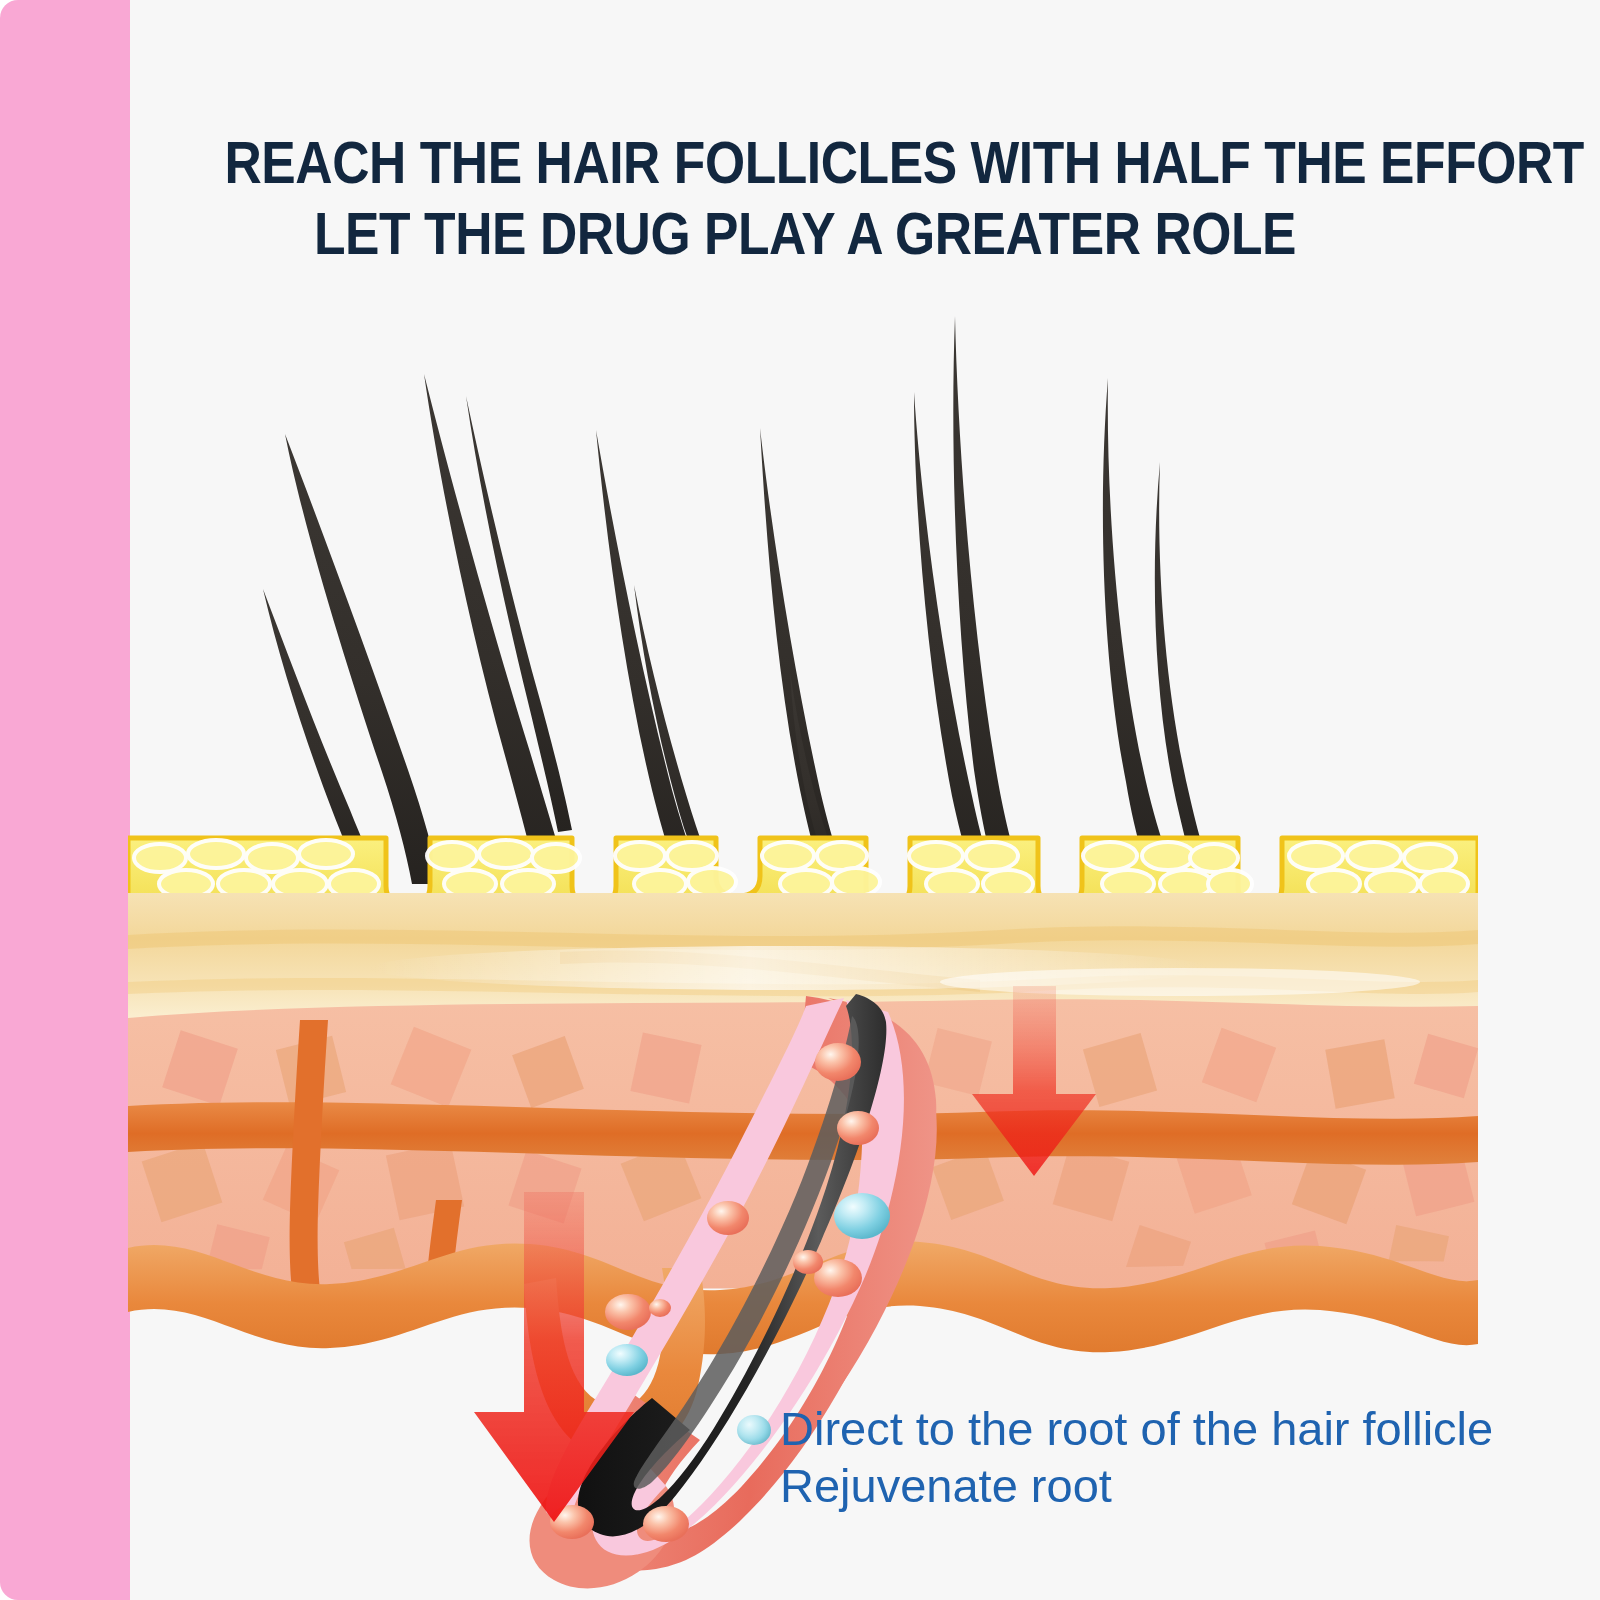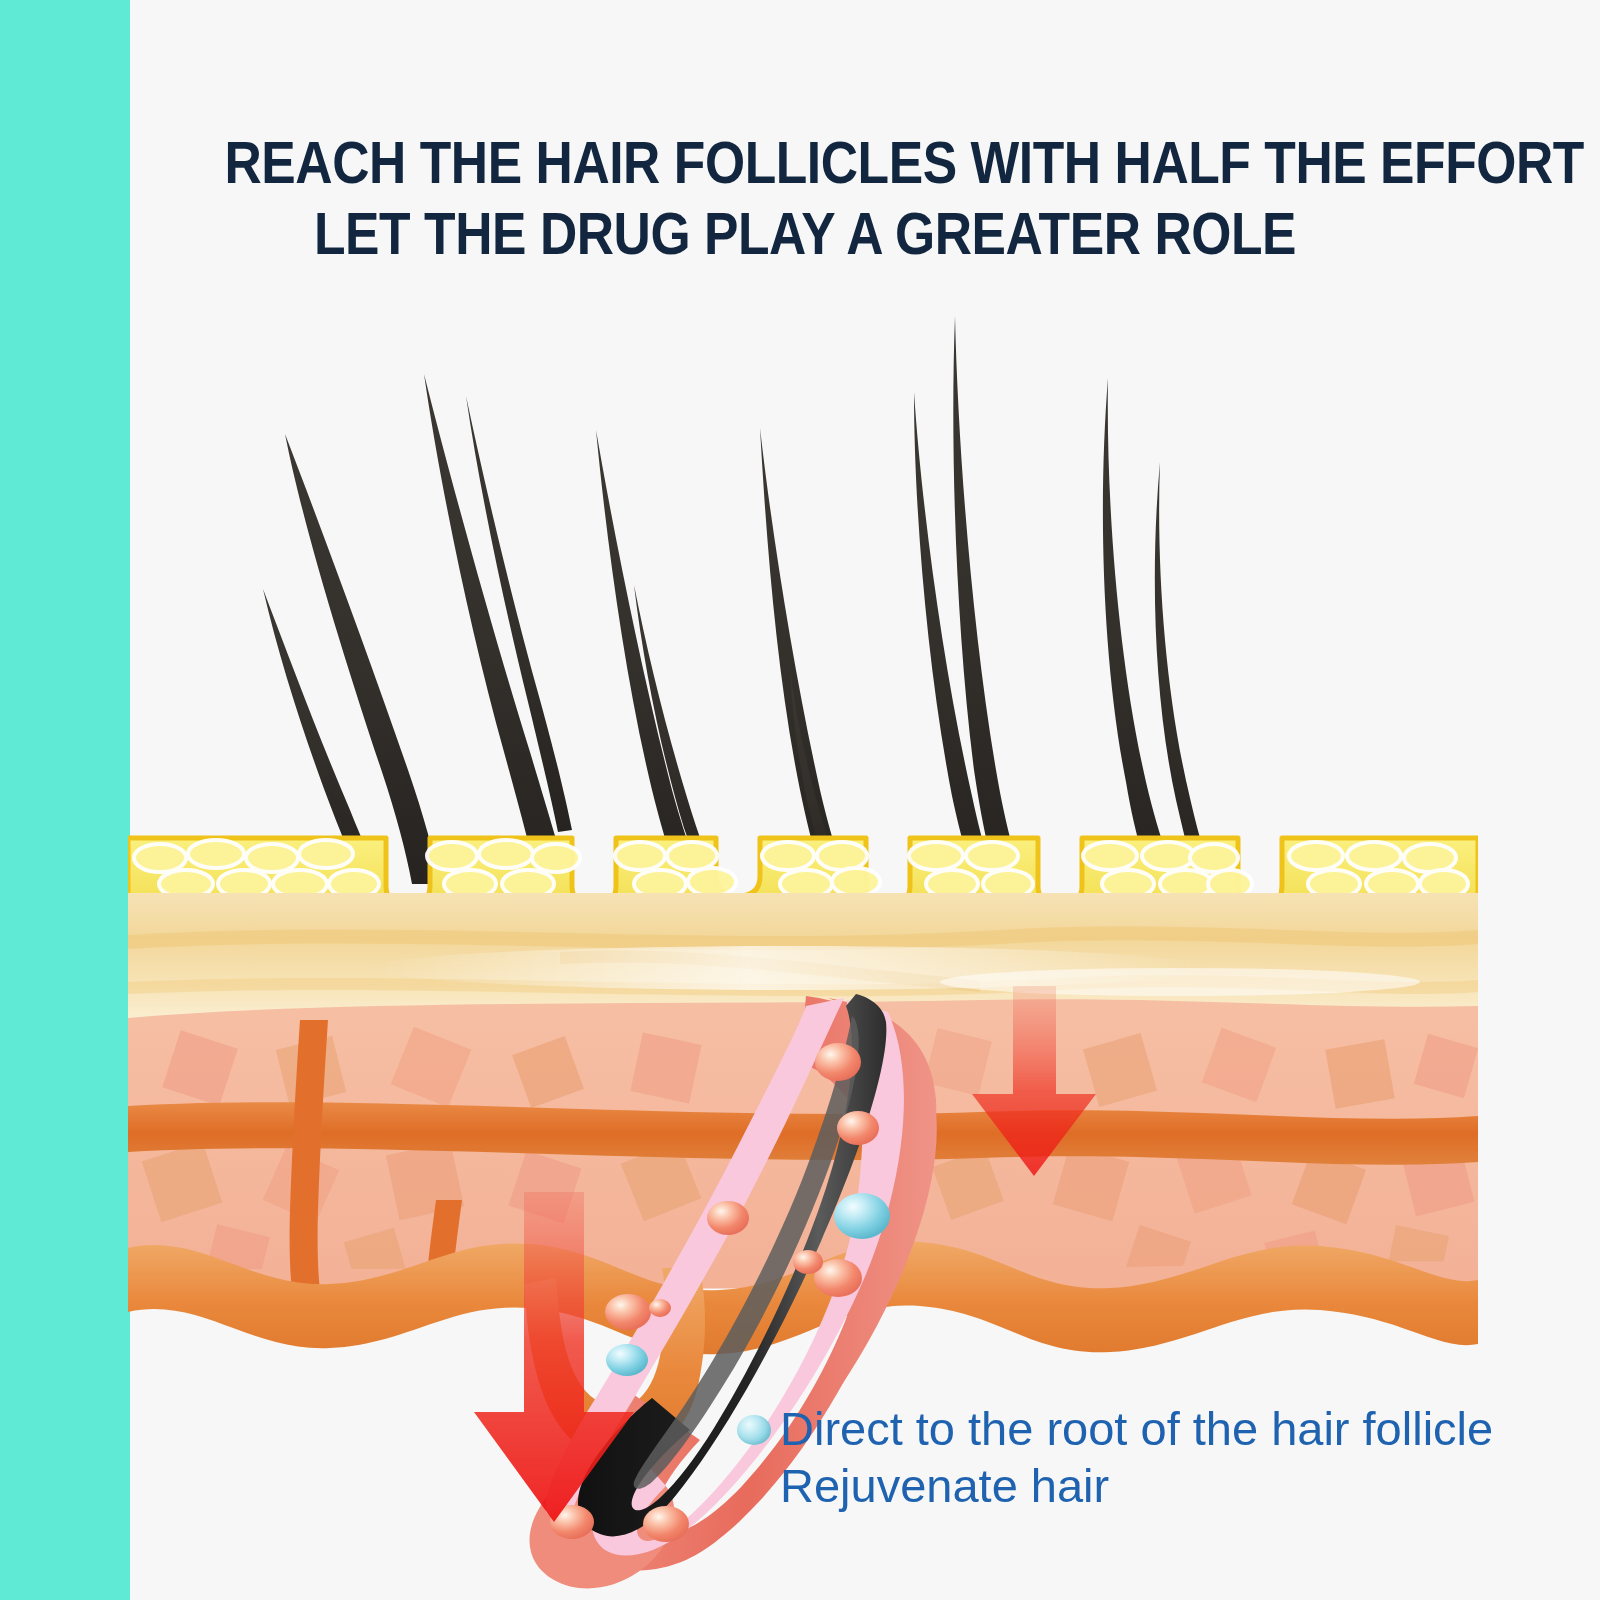--- a/index.html
+++ b/index.html
@@ -2,21 +2,21 @@
 <html><head>
 <meta charset="utf-8">
 <style>
   html,body{margin:0;padding:0;}
   body{
     width:1600px;height:1600px;
     background:#ffffff;
     font-family:"Liberation Sans","DejaVu Sans",sans-serif;
     overflow:hidden;
   }
-  #root{position:relative;width:1600px;height:1600px;background:#5eead4;}
+  #root{position:relative;width:1600px;height:1600px;background:#f9a8d4;border-radius:18px;}
 
   
   .panel{
     position:absolute;left:130px;top:0;width:1470px;height:1600px;
     background:#f7f7f7;
   }
 
   
   .title-block{
     position:absolute;left:130px;top:132px;width:1350px;
@@ -354,16 +354,16 @@
       <g opacity="0.92">
         <path fill="url(#gArrowDeep)" d="M524 1192 L 584 1192 L 584 1412 L 634 1412 L 554 1522 L 474 1412 L 524 1412 Z"></path>
       </g>
 
     </g>
   </svg>
 
   <div class="bullet-dot"></div>
   <div class="caption">
     <span class="cl">Direct to the root of the hair follicle</span>
-    <span class="cl">Rejuvenate hair</span>
+    <span class="cl">Rejuvenate root</span>
   </div>
 
 </div>
 
 </body></html>

